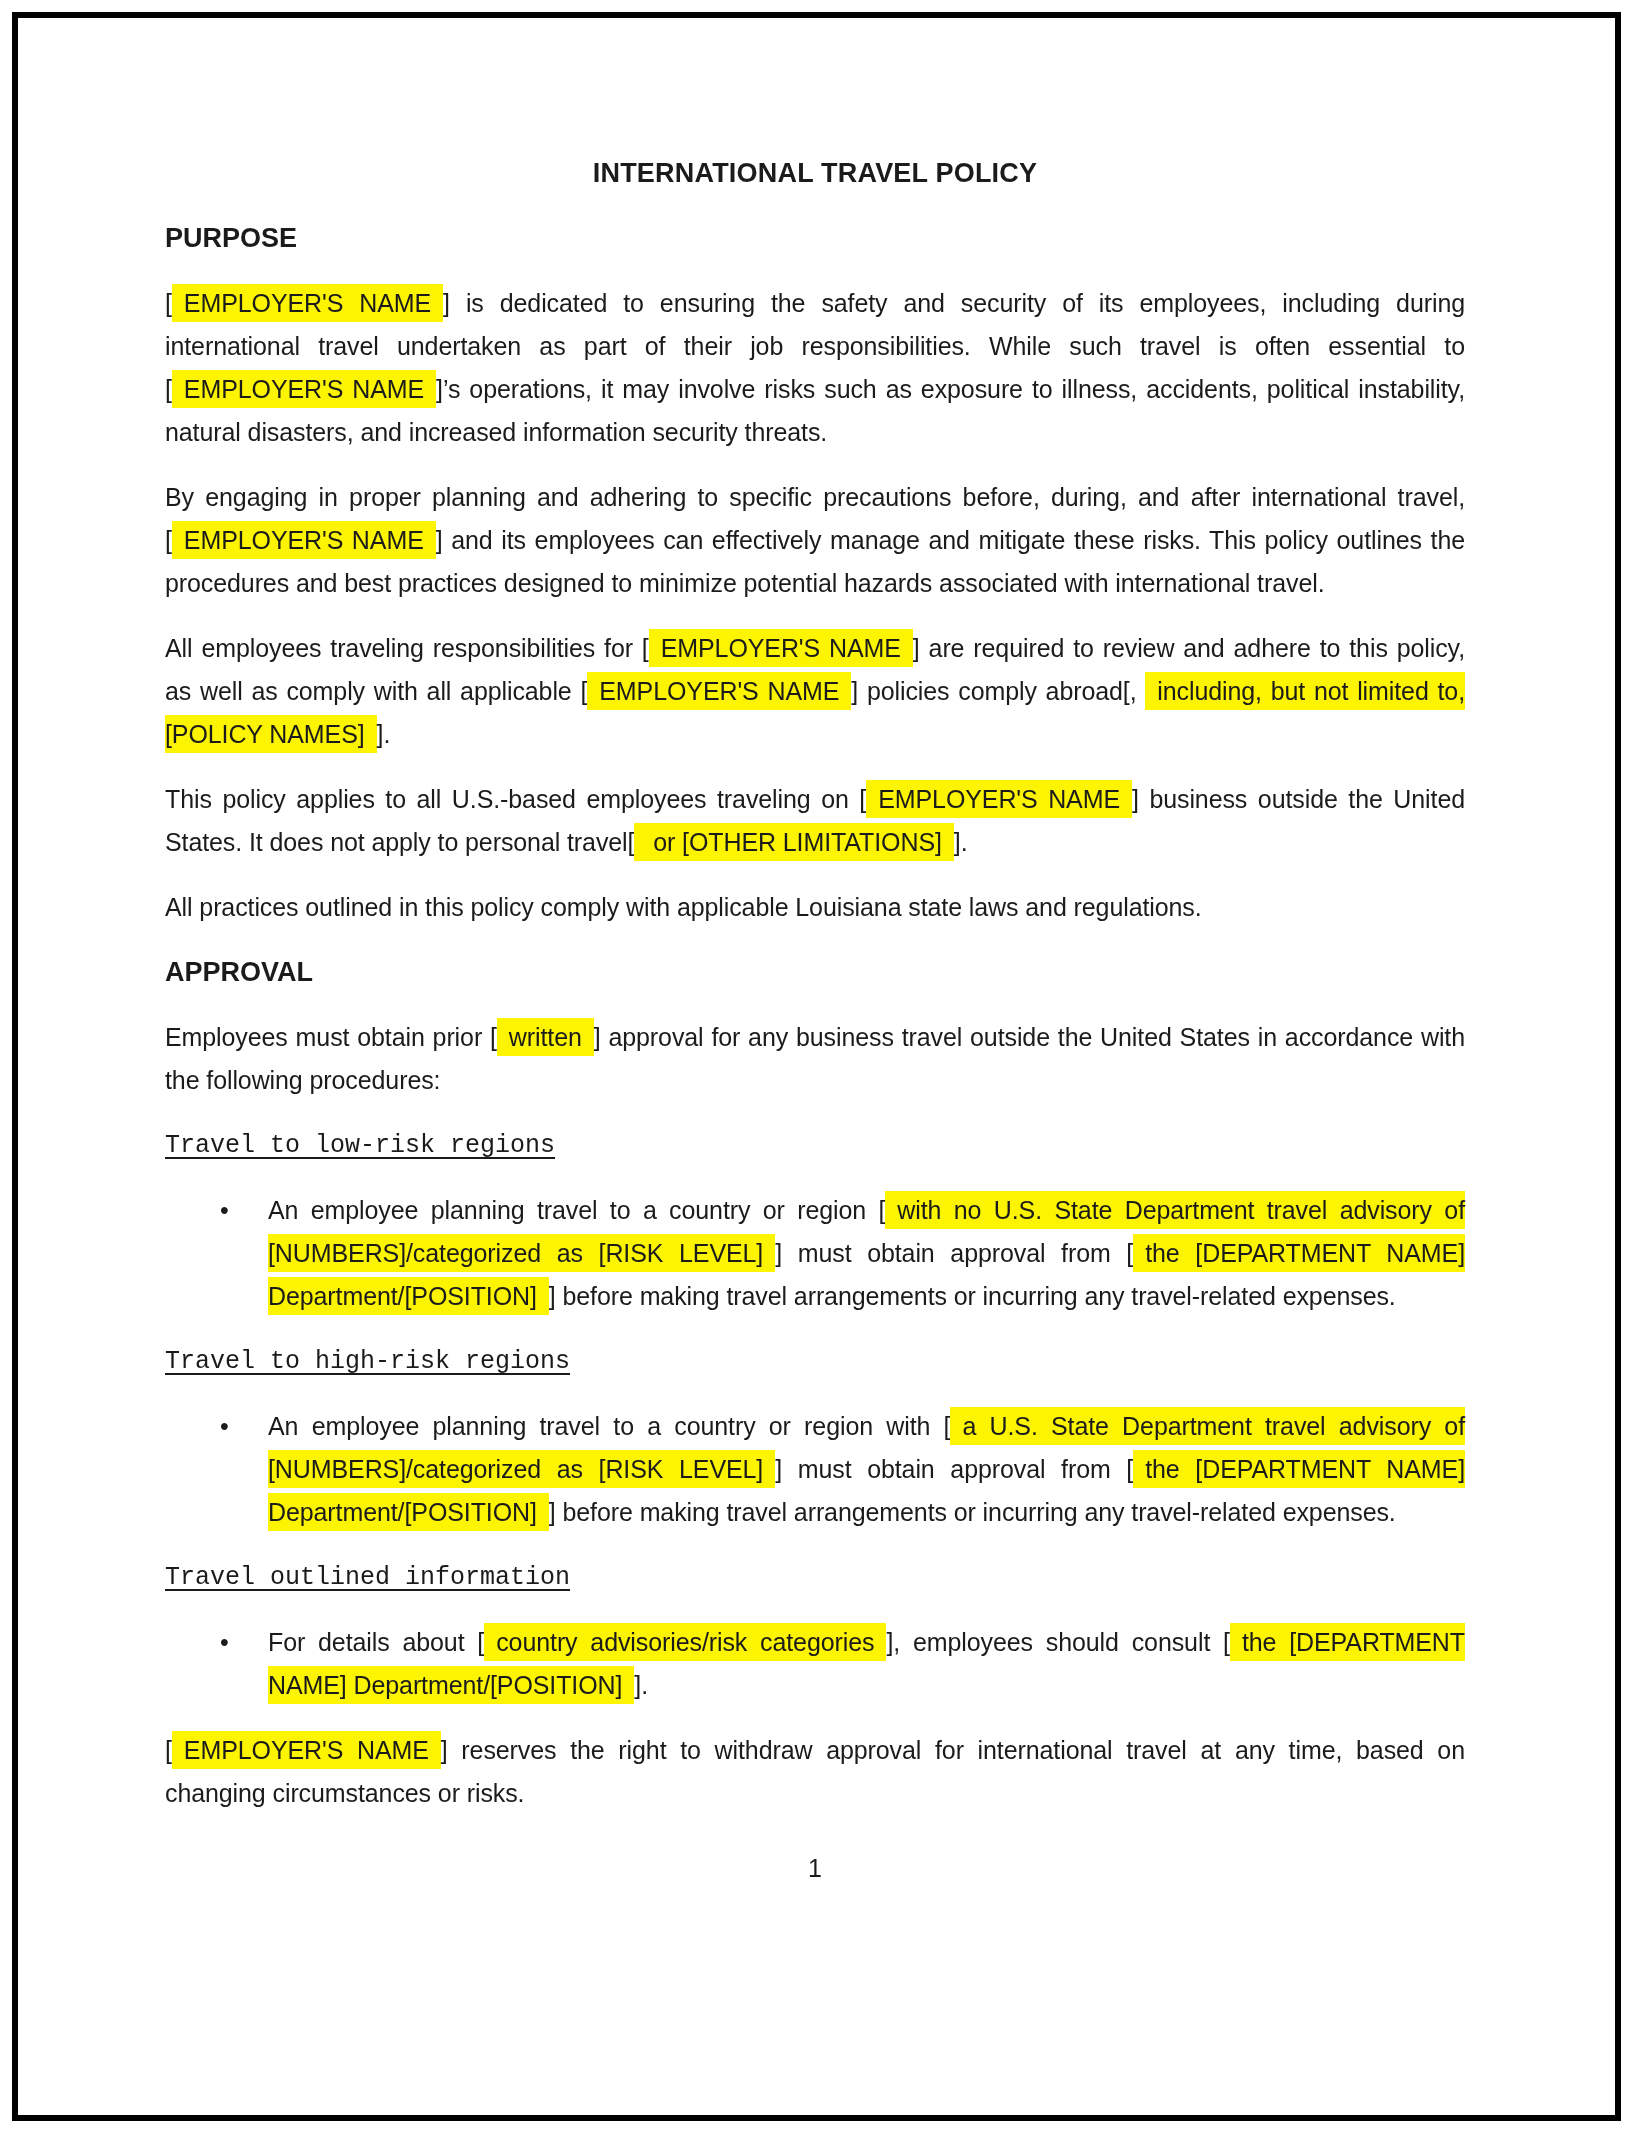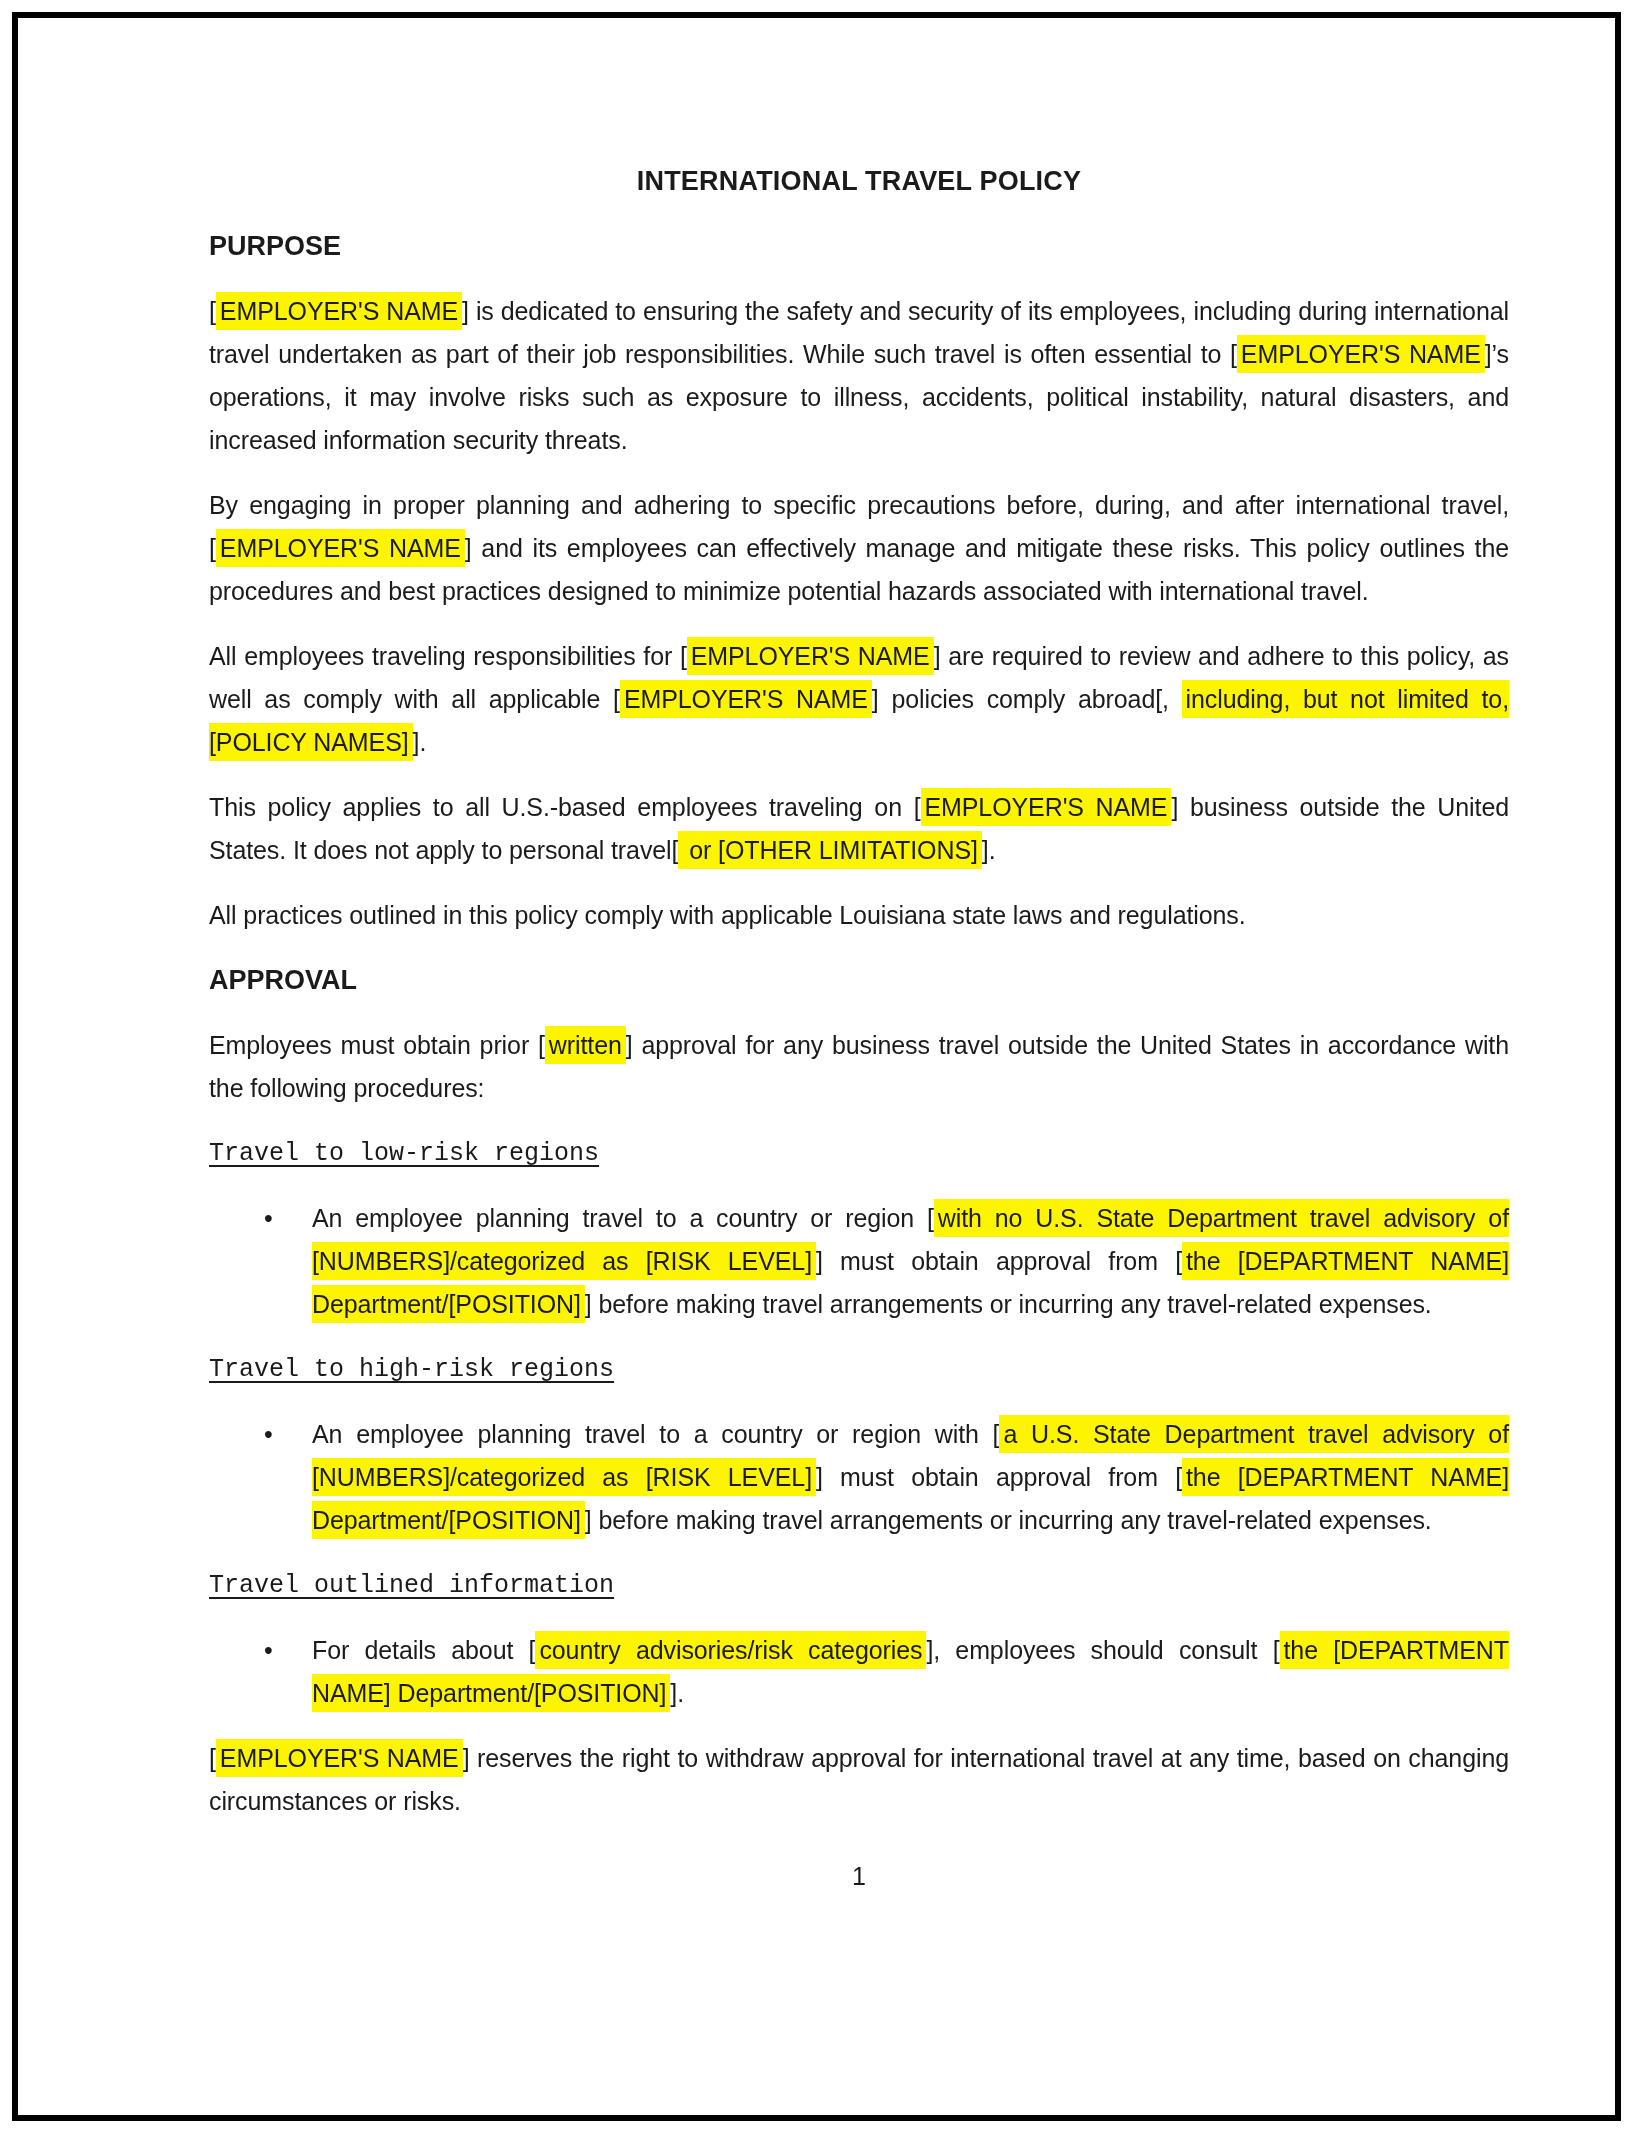--- a/index.html
+++ b/index.html
@@ -14,23 +14,22 @@
   }
   .page-frame {
     position: absolute;
     left: 12px; top: 12px;
     width: 1609px; height: 2109px;
     border: 6px solid var(--border, #000);
     pointer-events: none;
   }
   .doc {
     position: absolute;
-    left: 165px; top: 160px;
+    left: 165px; top: 152px;
     width: 1300px;
-    margin-left: 44px;
   }
   .title {
     font-size: 27px; font-weight: 700;
     text-align: center;
     line-height: 43px;
     letter-spacing: 0.2px;
     margin: 0 0 22px 0;
   }
   .heading {
     font-size: 27px; font-weight: 700;
@@ -65,21 +64,21 @@
   }
   .btext {
     font-size: 25px;
     line-height: 43px;
     text-align: justify;
     margin: 0;
     letter-spacing: -0.1px;
   }
   .hl {
     background-color: var(--hl, #fcf400);
-    padding: 5px 4px;
+    padding: 5px 12px;
   }
   .pagenum {
     text-align: center;
     font-size: 25px;
     line-height: 43px;
     margin-top: 32px;
   }
 </style>
 </head>
 <body style="--hl: #fcf400; --text: #1b1b1b; --border: #000000;">

